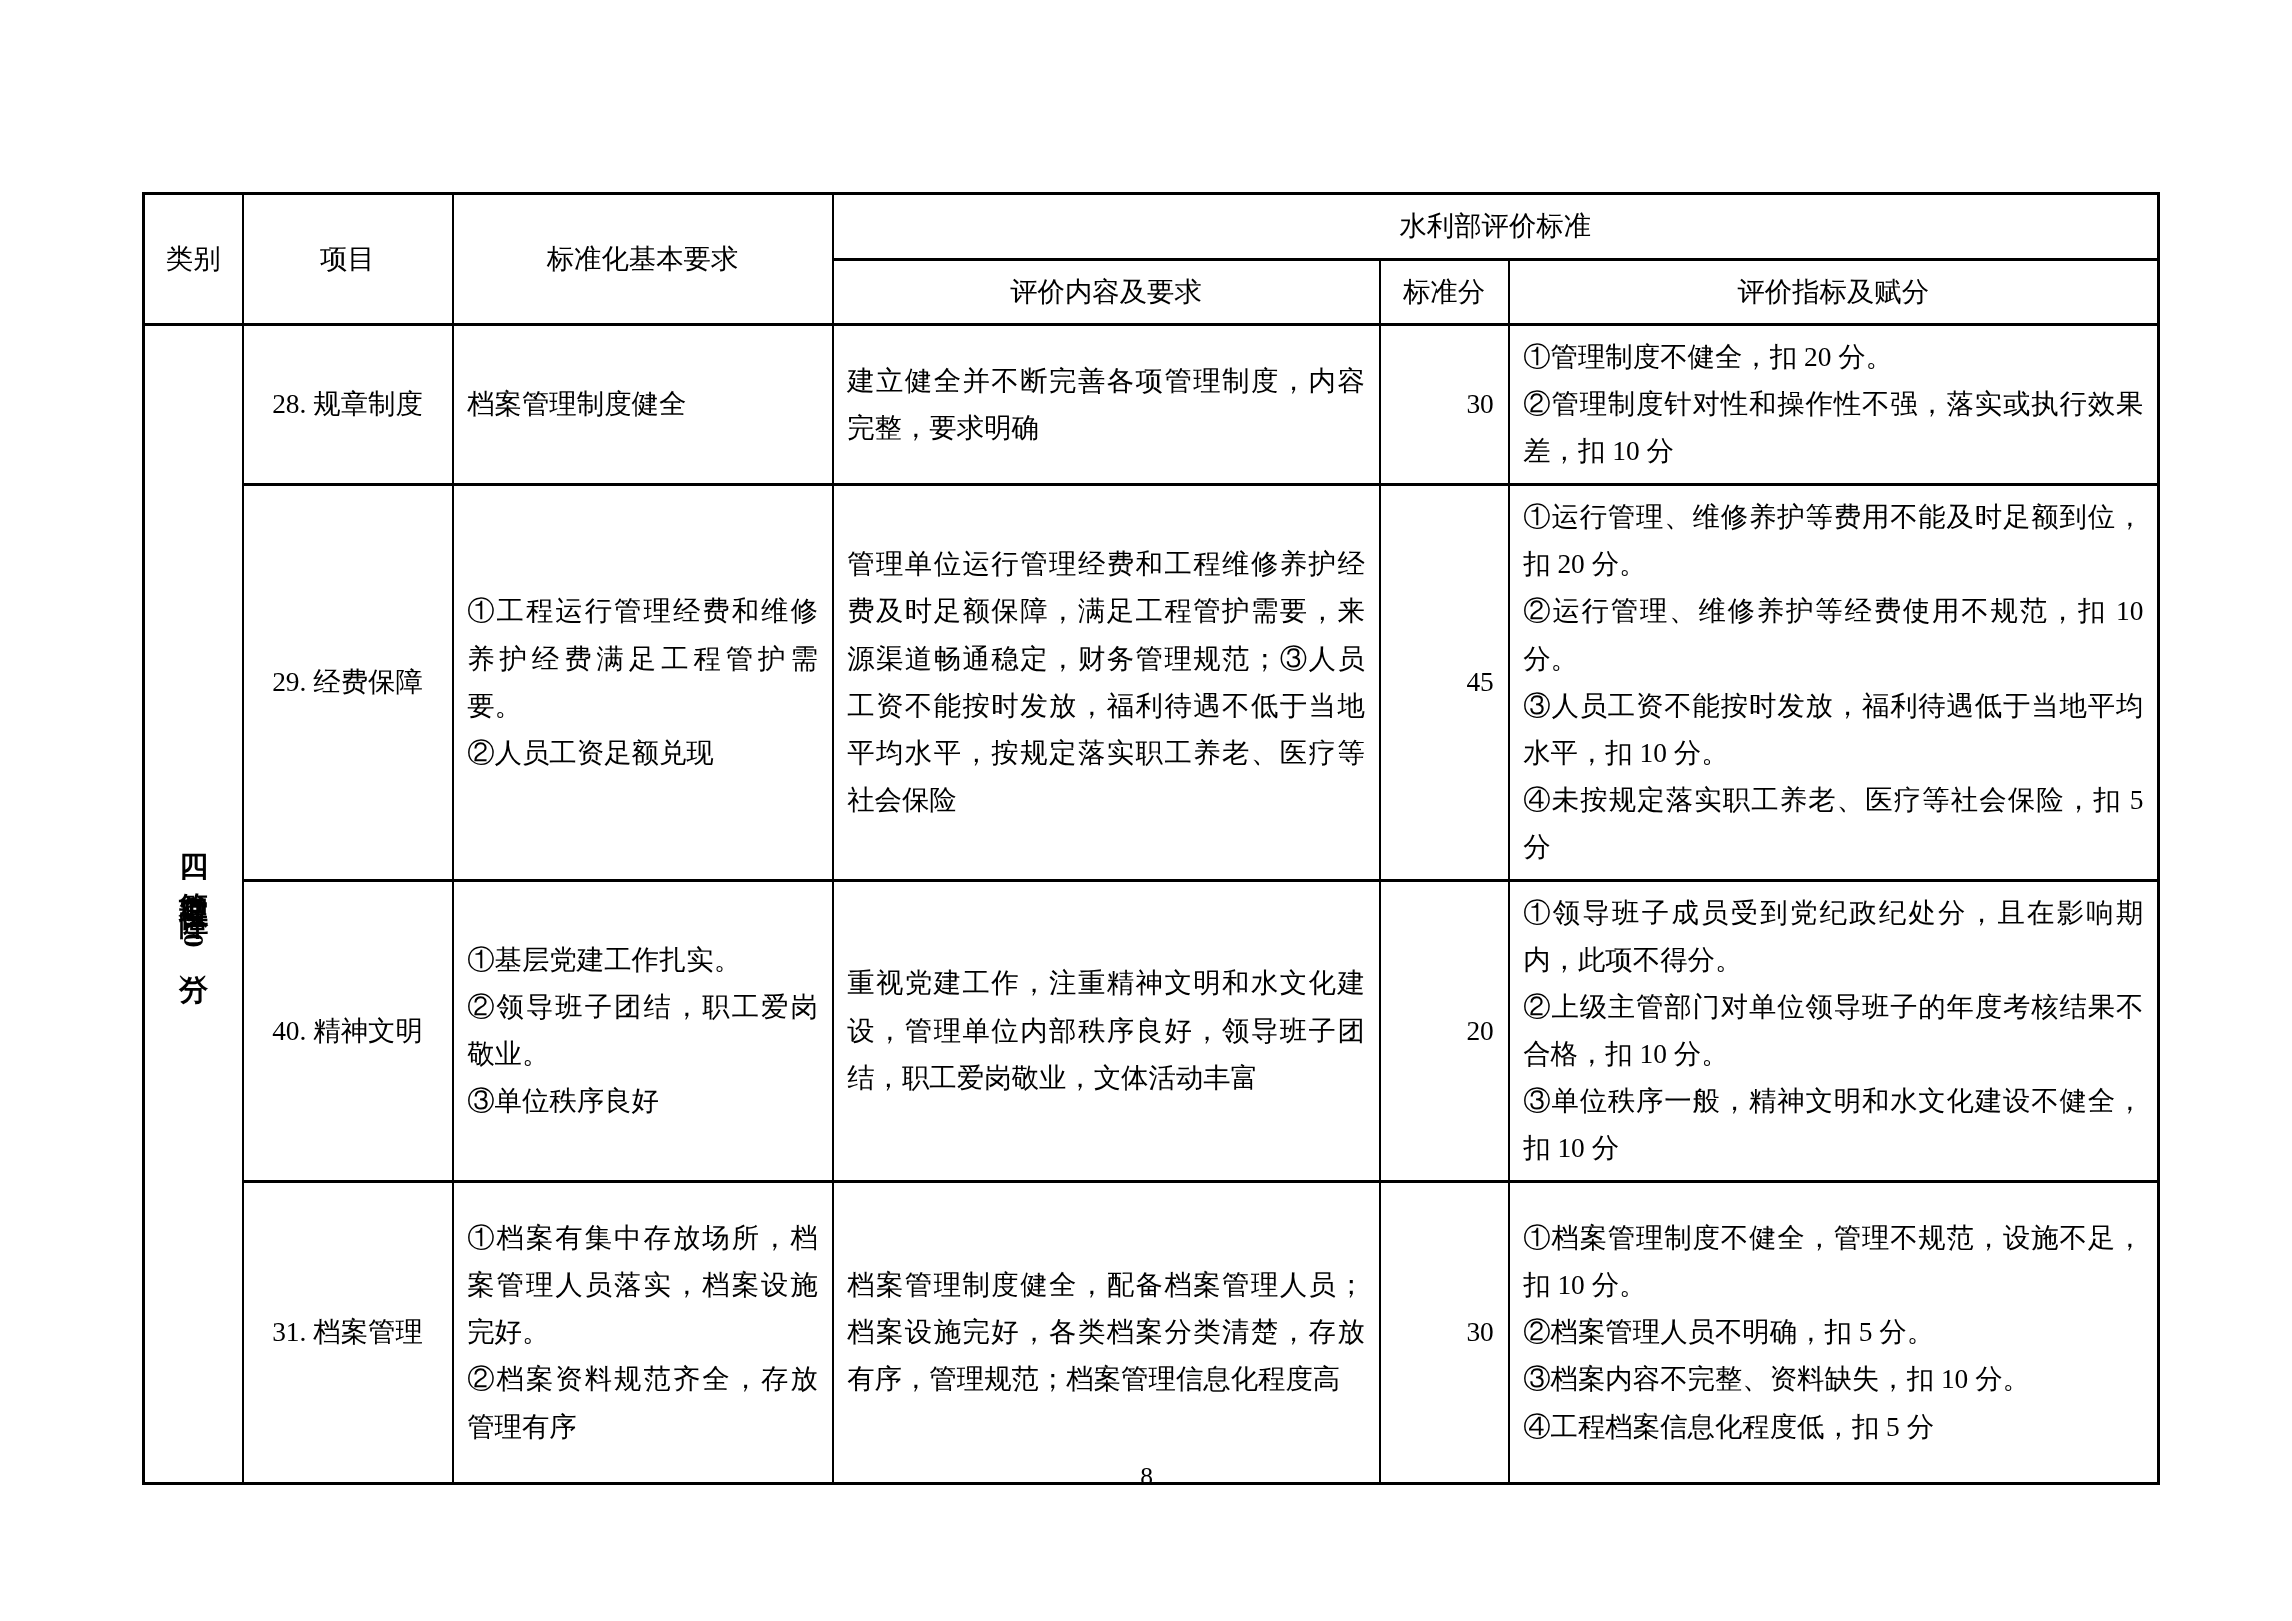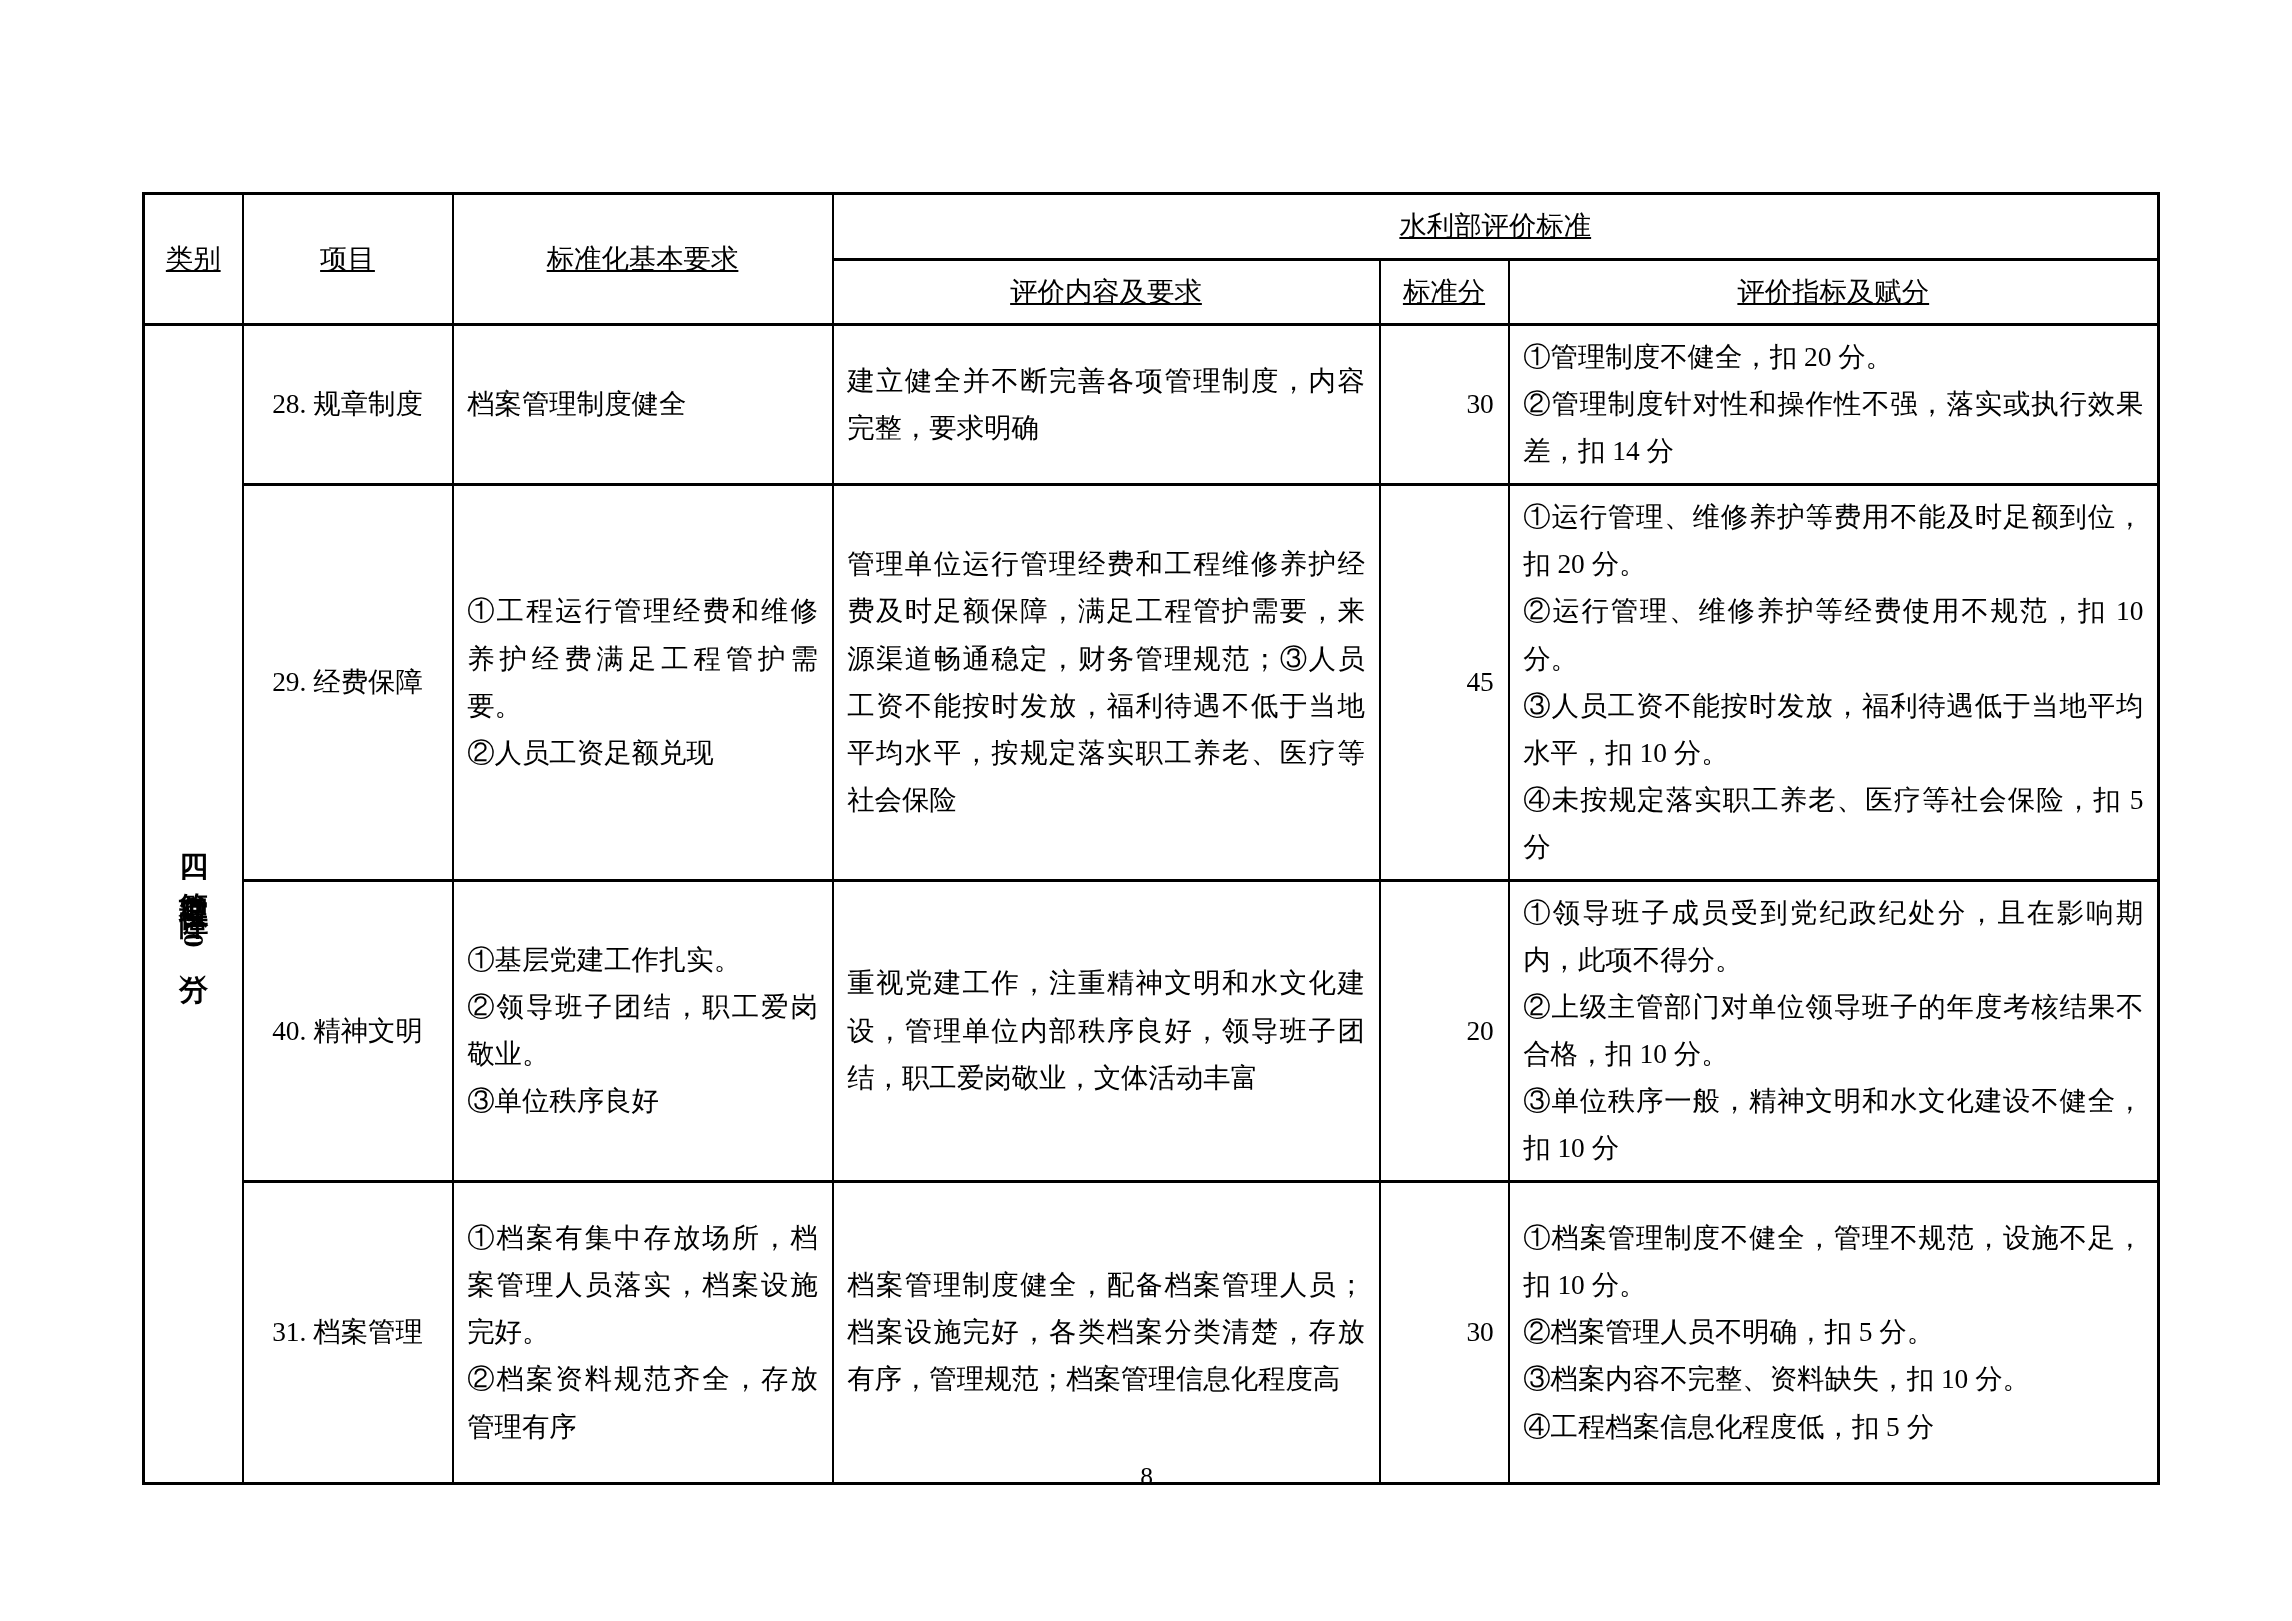--- a/index.html
+++ b/index.html
@@ -41,21 +41,20 @@
     overflow: hidden;
     box-sizing: border-box;
   }
   table.eval {
     border: 3.9px solid #000;
   }
   th.hdr {
     font-weight: bold;
     text-align: center;
     padding: 2px 3.9px;
-    text-decoration: underline;
   }
   td.item-cell {
     text-align: center;
     padding-left: 13.7px;
     padding-right: 7.8px;
   }
   td.req-cell, td.content-cell, td.ind-cell {
     text-align: justify;
     white-space: pre-wrap;
   }
@@ -115,21 +114,21 @@
 
     <tr style="height:155px">
       <td class="cat-cell" rowspan="4">
         <span class="vtext">四　管理保障（180分）</span>
       </td>
       <td class="item-cell">28. 规章制度</td>
       <td class="req-cell">档案管理制度健全</td>
       <td class="content-cell">建立健全并不断完善各项管理制度，内容完整，要求明确</td>
       <td class="score-cell">30</td>
       <td class="ind-cell">①管理制度不健全，扣 20 分。
-②管理制度针对性和操作性不强，落实或执行效果差，扣 14 分</td>
+②管理制度针对性和操作性不强，落实或执行效果差，扣 10 分</td>
     </tr>
 
     <tr style="height:372px">
       <td class="item-cell">29. 经费保障</td>
       <td class="req-cell">①工程运行管理经费和维修养护经费满足工程管护需要。
 ②人员工资足额兑现</td>
       <td class="content-cell">管理单位运行管理经费和工程维修养护经费及时足额保障，满足工程管护需要，来源渠道畅通稳定，财务管理规范；③人员工资不能按时发放，福利待遇不低于当地平均水平，按规定落实职工养老、医疗等社会保险</td>
       <td class="score-cell">45</td>
       <td class="ind-cell">①运行管理、维修养护等费用不能及时足额到位，扣 20 分。
 ②运行管理、维修养护等经费使用不规范，扣 10 分。

